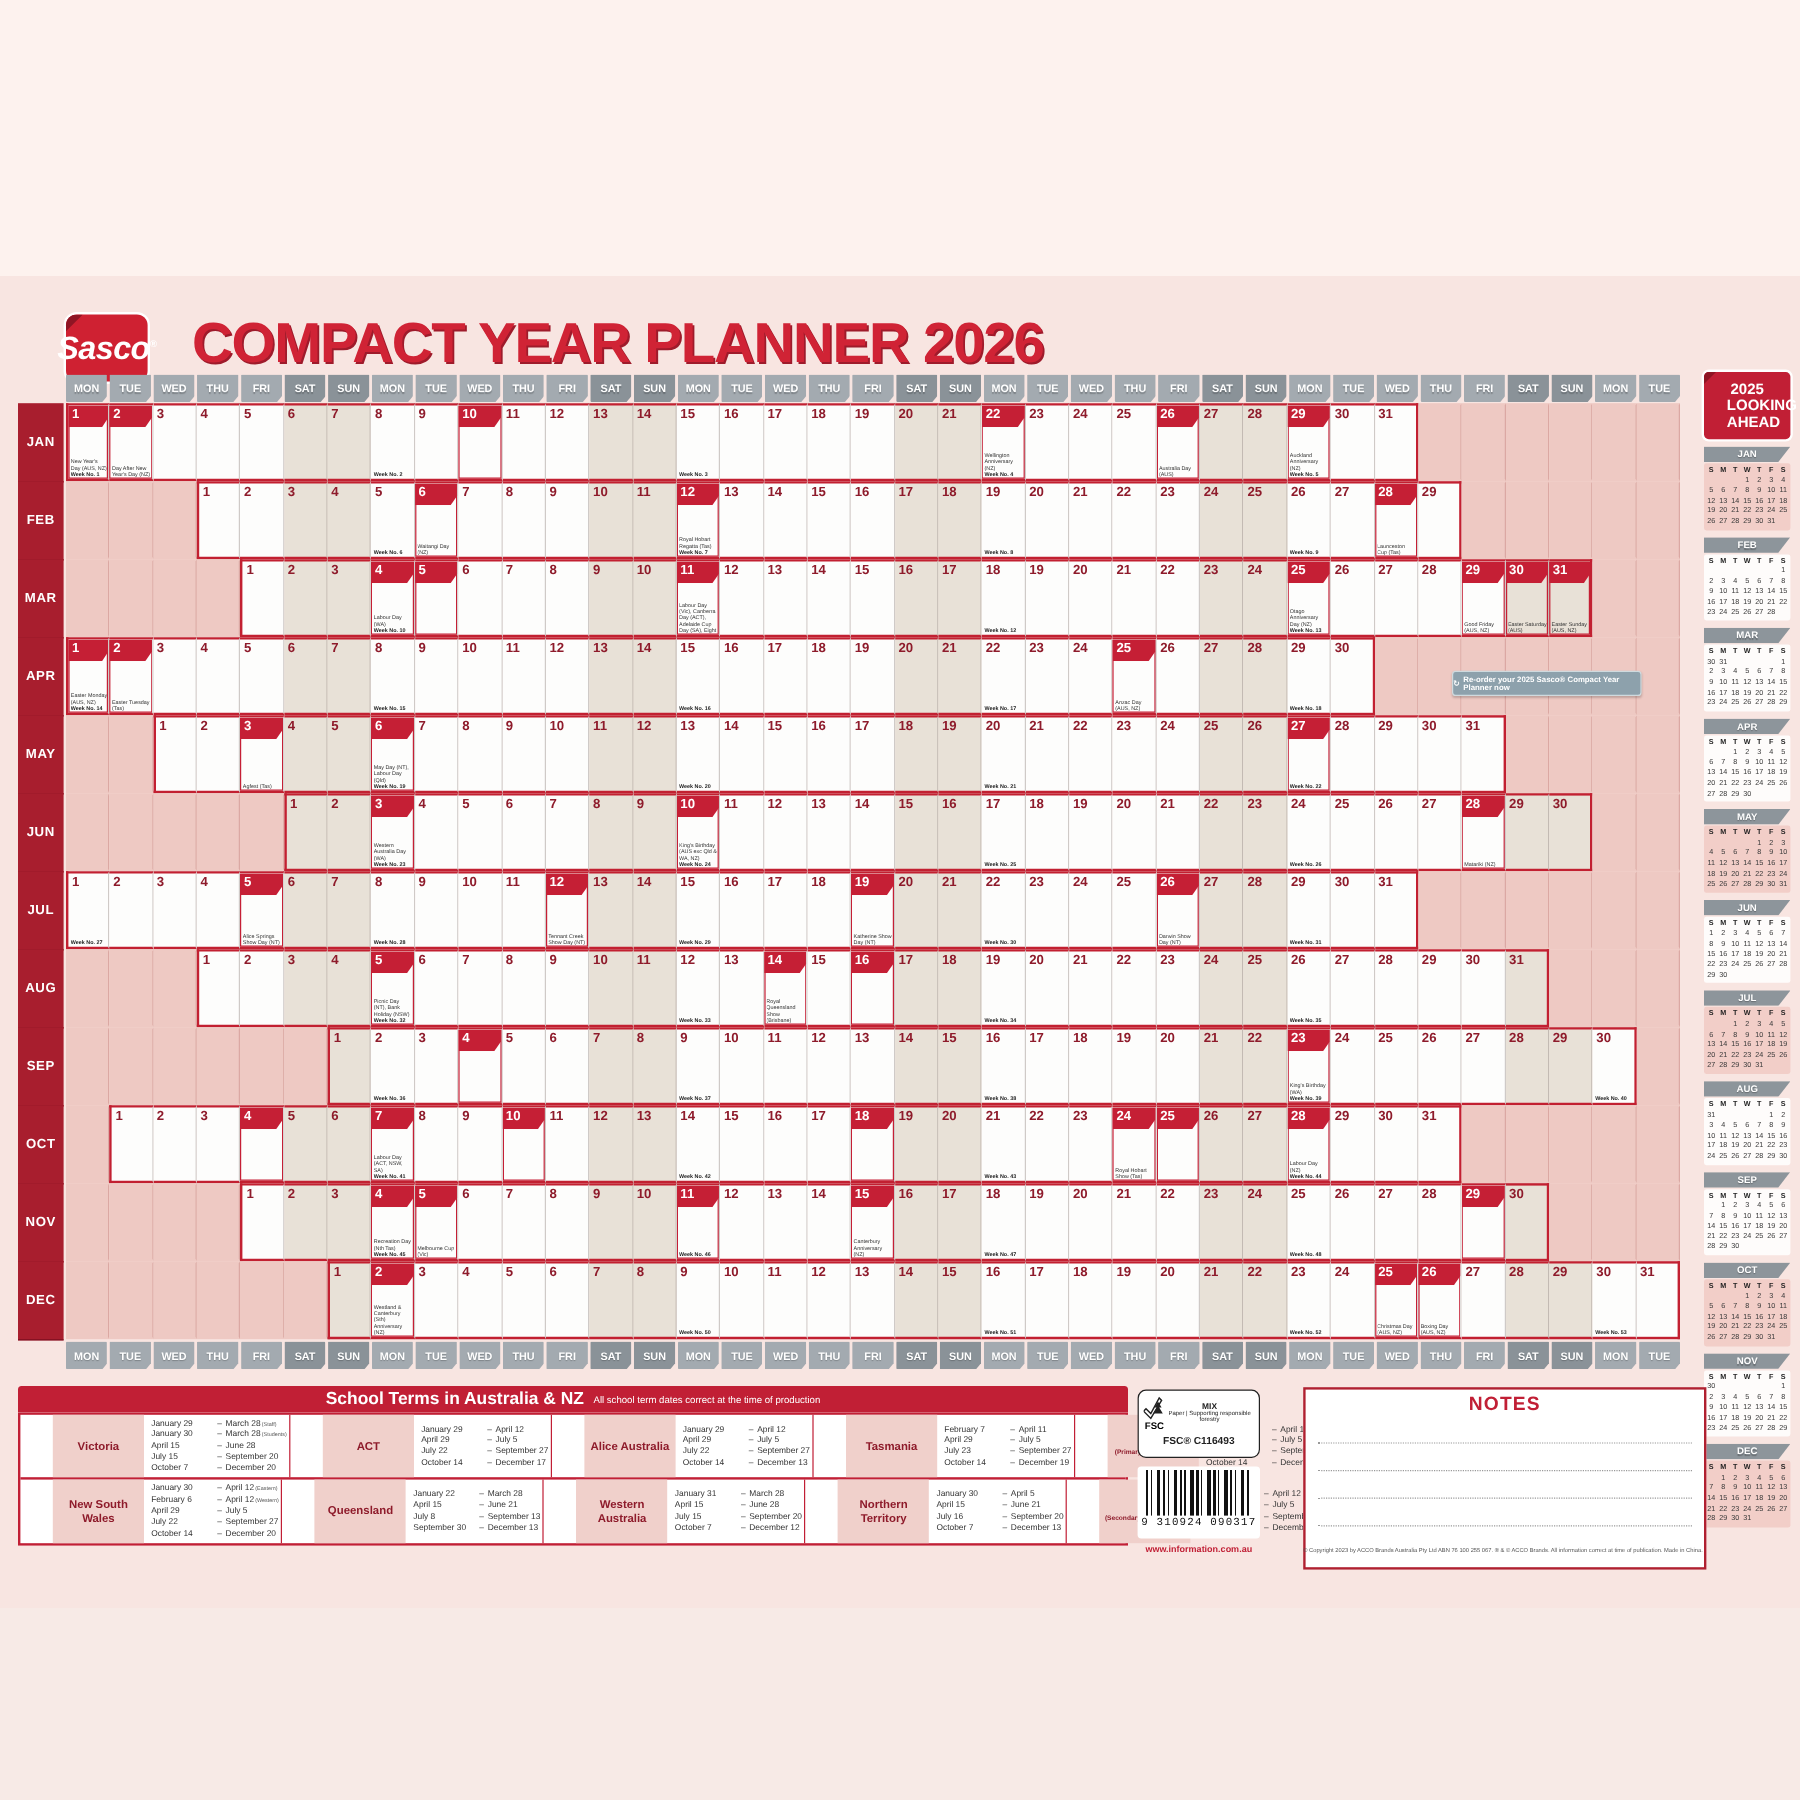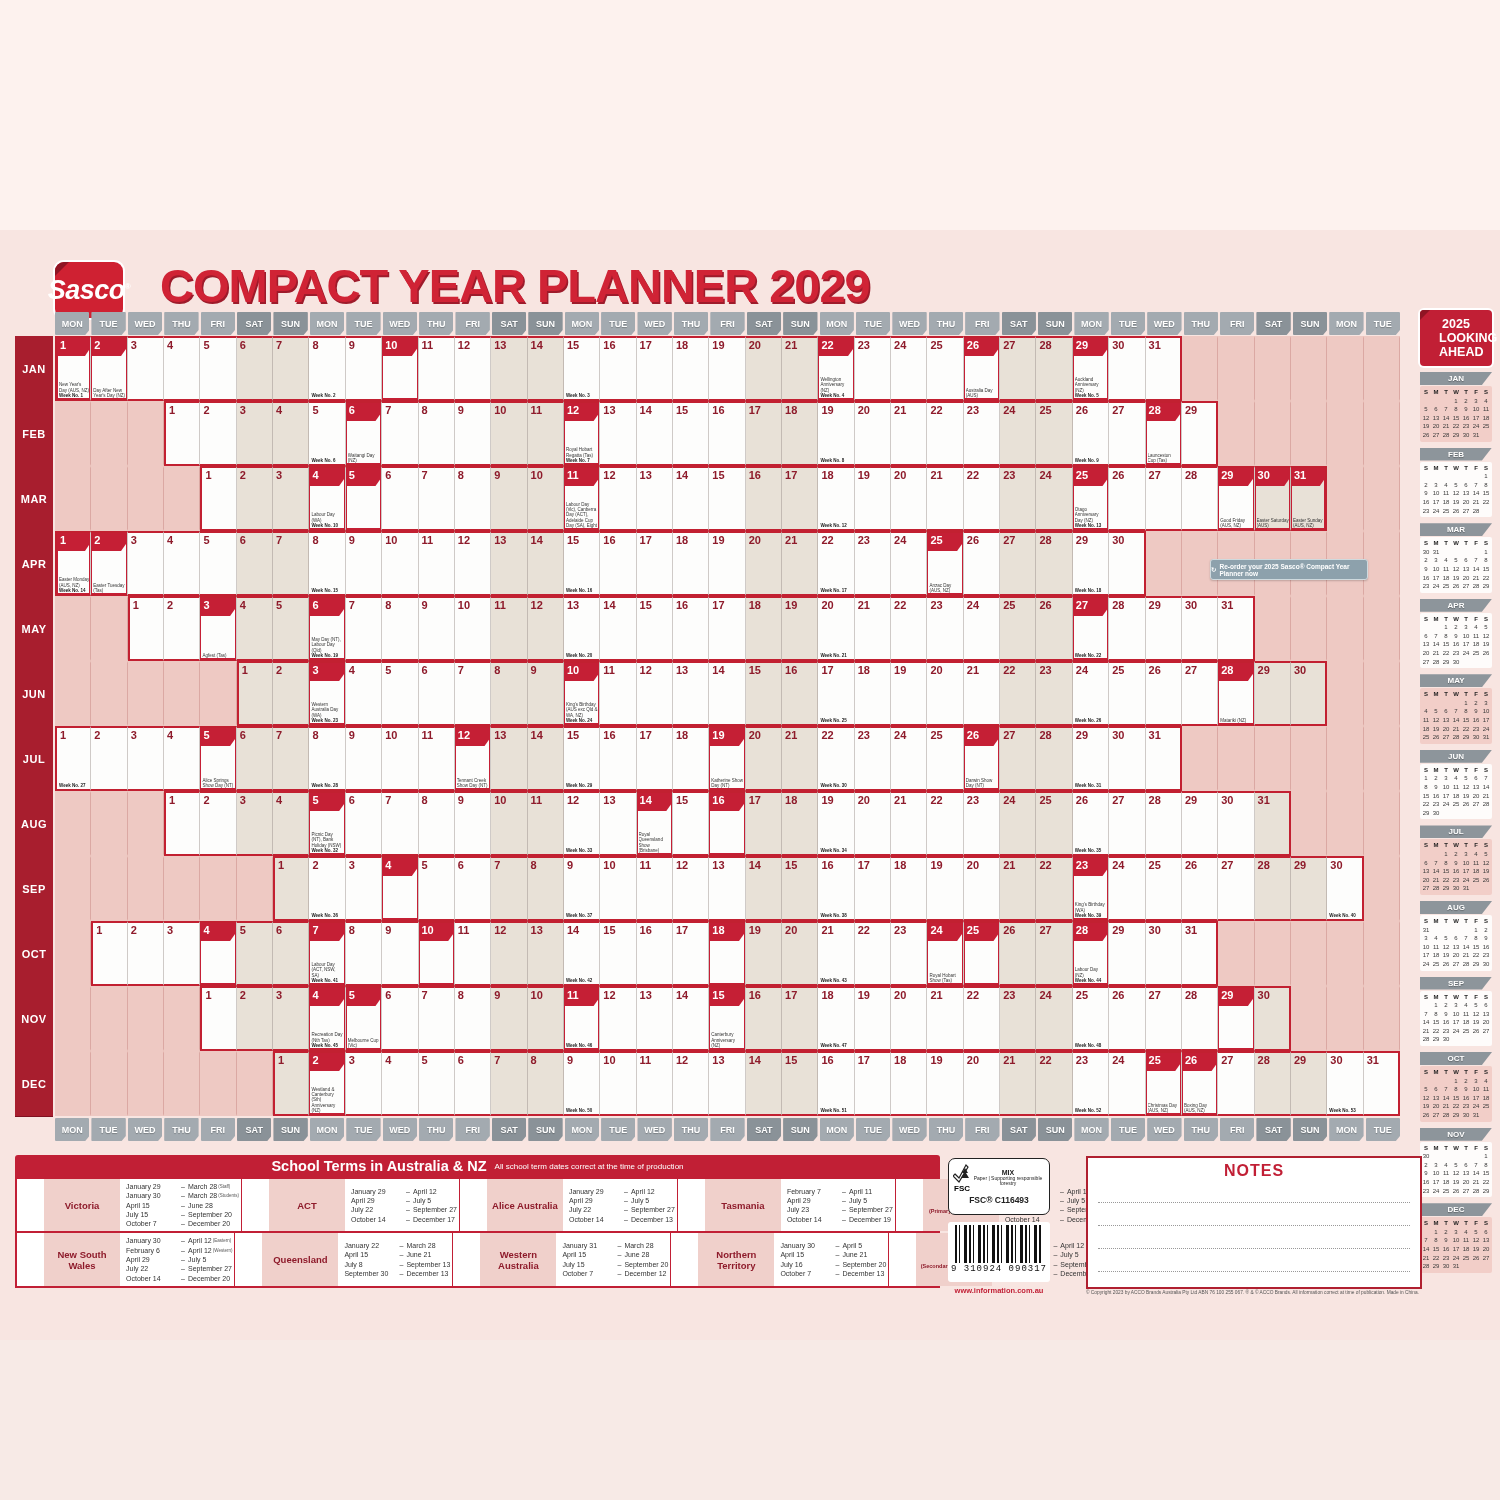--- a/index.html
+++ b/index.html
@@ -89,32 +89,32 @@
   .fsc .row{display:flex;gap:0;align-items:center;}
   .fsc .mix{font-size:7px;font-weight:bold;color:#222;text-align:center;width:100%;}
   .fsc .small{font-size:5px;line-height:5.5px;color:#222;text-align:center;}
   .fsc .code{font-size:8.5px;font-weight:bold;color:#222;text-align:center;margin-top:2px;}
   .fsc .treecol{display:flex;flex-direction:column;align-items:center;font-size:8px;font-weight:bold;}
   .barcode{position:absolute;left:948px;top:1222px;width:102px;height:60px;background:#fff;border-radius:3px;
     display:flex;flex-direction:column;align-items:center;justify-content:flex-start;padding-top:3px;box-sizing:border-box;}
   .bars{width:88px;height:38px;background:repeating-linear-gradient(90deg,#111 0 2px,#fff 2px 4px,#111 4px 5px,#fff 5px 9px,#111 9px 12px,#fff 12px 14px);}
   .bdigits{font-family:"Liberation Mono","DejaVu Sans Mono",monospace;font-size:9px;color:#111;letter-spacing:1px;margin-top:1px;}
   .website{position:absolute;left:948px;top:1286px;width:102px;text-align:center;color:#c11f35;font-weight:bold;font-size:7.5px;}
-  .notes{position:absolute;left:1086px;top:1156px;width:336px;height:133px;background:#fff;border:2.5px solid #b02030;box-sizing:border-box;}
+  .notes{position:absolute;left:1086px;top:1156px;width:336px;height:152px;background:#fff;border:2.5px solid #b02030;box-sizing:border-box;}
   .notes h2{margin:4px 0 0;text-align:center;color:#c11f35;font-size:16px;letter-spacing:1px;}
   .nline{border-bottom:1.5px dotted #999;margin:22px 10px 0;}
   .copyright{position:absolute;left:1086px;top:1290px;width:340px;font-size:4.8px;color:#555;}
 </style>
 </head>
 <body>
 
 <div class="logo">
     <span><span>Sasco</span><sup>®</sup></span>
   </div>
-<div class="title">COMPACT YEAR PLANNER 2029</div>
+<div class="title">COMPACT YEAR PLANNER 2026</div>
 
 <div class="strip top">
     <div class="hcell">MON</div>
     <div class="hcell">TUE</div>
     <div class="hcell">WED</div>
     <div class="hcell">THU</div>
     <div class="hcell">FRI</div>
     <div class="hcell we">SAT</div>
     <div class="hcell we">SUN</div>
     <div class="hcell">MON</div>

